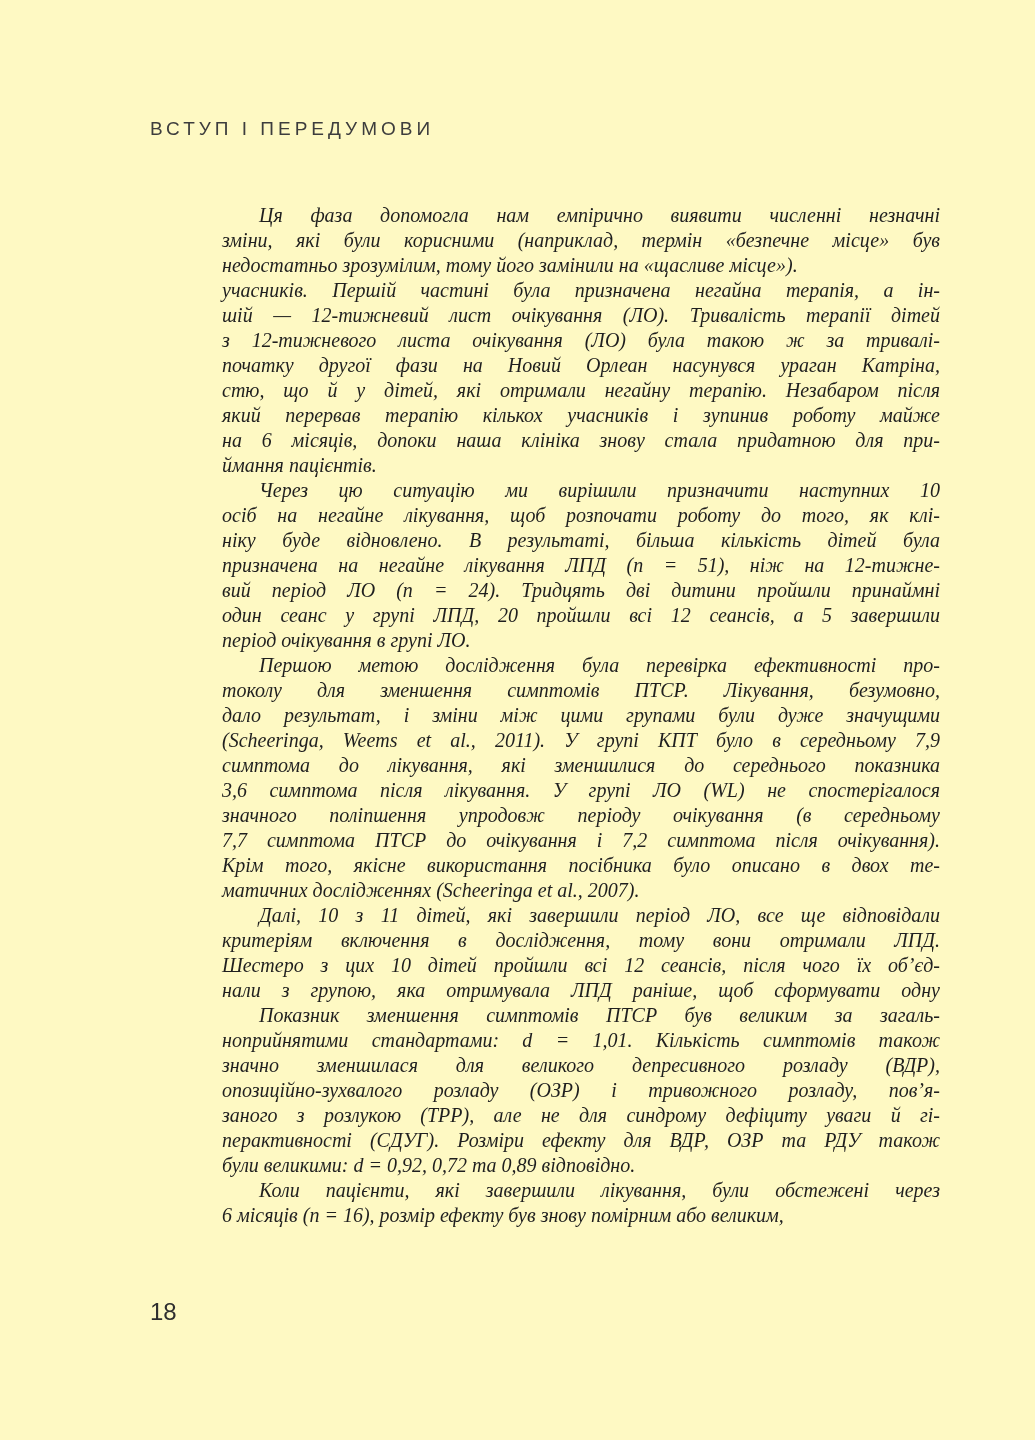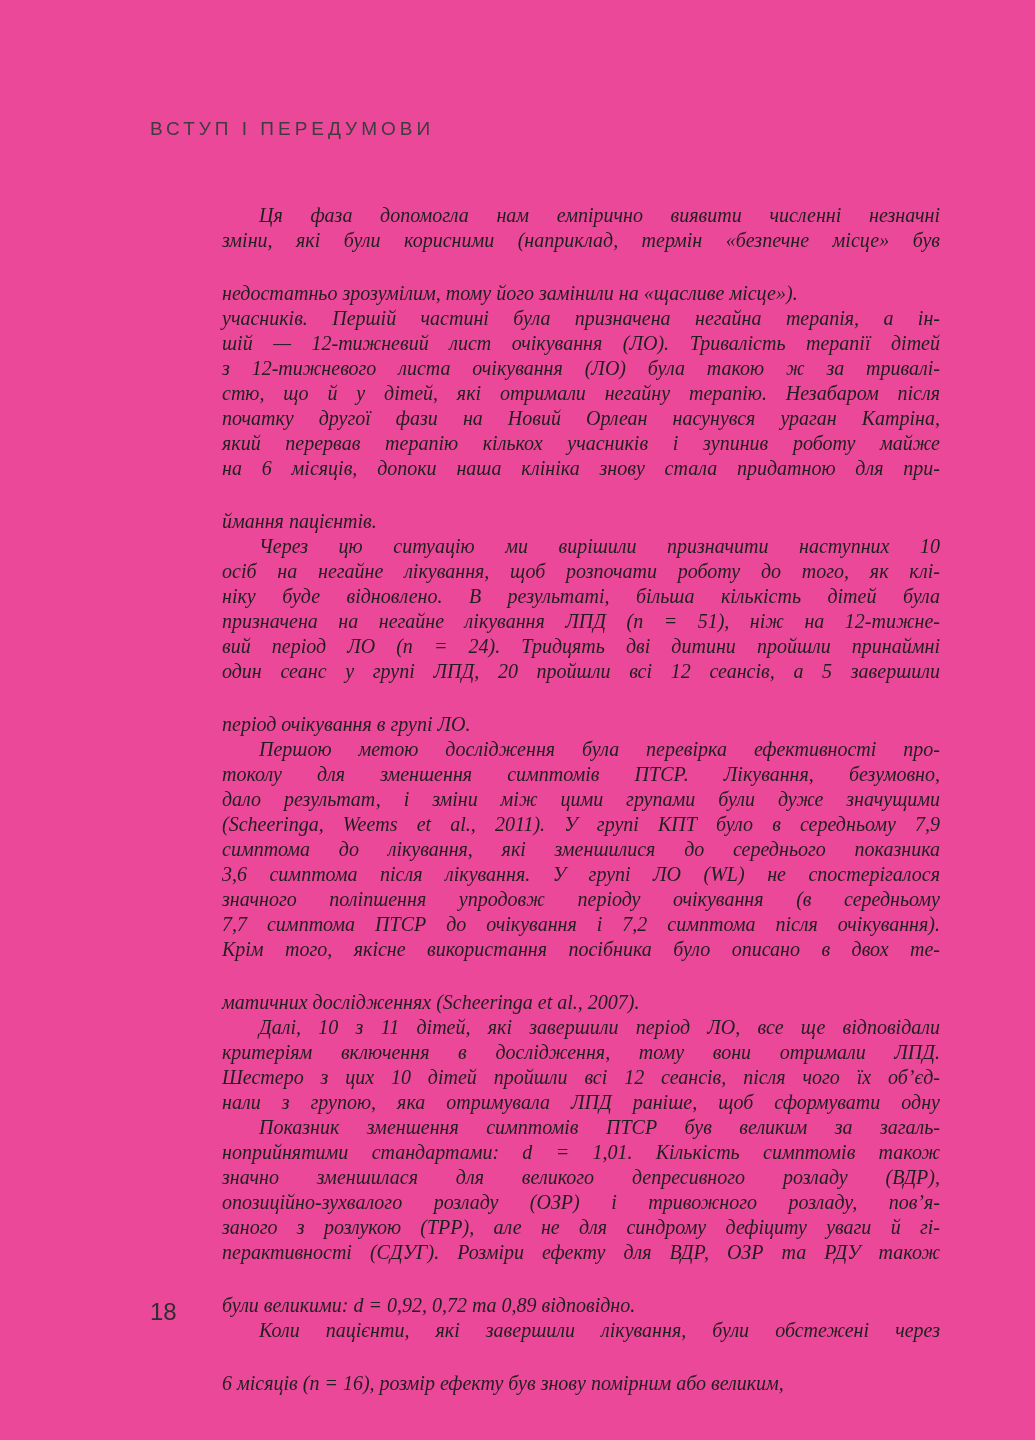--- a/index.html
+++ b/index.html
@@ -10,21 +10,21 @@
   body {
     width: 1035px;
     height: 1440px;
     position: relative;
     overflow: hidden;
     font-family: "Liberation Serif", "DejaVu Serif", serif;
   }
   .book-page {
     position: absolute;
     inset: 0;
-    background: #ec4899;
+    background: #fef9c3;
   }
   .running-head {
     position: absolute;
     left: 150px;
     top: 118px;
     font-family: "Liberation Sans", sans-serif;
     font-size: 19px;
     font-weight: 400;
     letter-spacing: 4px;
     color: #3d3d3d;
@@ -47,21 +47,20 @@
     text-align: justify;
     text-align-last: justify;
     white-space: normal;
     font-style: italic;
   }
   .line.first {
     text-indent: 37px;
   }
   .line.last {
     text-align-last: left;
-    margin-top: 28px;
   }
   .page-number {
     position: absolute;
     left: 150px;
     top: 1298px;
     font-family: "Liberation Sans", sans-serif;
     font-size: 24px;
     color: #2e2e2e;
   }
 </style>
@@ -74,22 +73,22 @@
   <div class="text-block">
       <div class="paragraph">
         <div class="line first">Ця фаза допомогла нам емпірично виявити численні незначні</div>
         <div class="line">зміни, які були корисними (наприклад, термін «безпечне місце» був</div>
         <div class="line last">недостатньо зрозумілим, тому його замінили на «щасливе місце»).</div>
       </div>
       <div class="paragraph">
         <div class="line">учасників. Першій частині була призначена негайна терапія, а ін-</div>
         <div class="line">шій — 12-тижневий лист очікування (ЛО). Тривалість терапії дітей</div>
         <div class="line">з 12-тижневого листа очікування (ЛО) була такою ж за тривалі-</div>
+        <div class="line">початку другої фази на Новий Орлеан насунувся ураган Катріна,</div>
         <div class="line">стю, що й у дітей, які отримали негайну терапію. Незабаром після</div>
-        <div class="line">початку другої фази на Новий Орлеан насунувся ураган Катріна,</div>
         <div class="line">який перервав терапію кількох учасників і зупинив роботу майже</div>
         <div class="line">на 6 місяців, допоки наша клініка знову стала придатною для при-</div>
         <div class="line last">ймання пацієнтів.</div>
       </div>
       <div class="paragraph">
         <div class="line first">Через цю ситуацію ми вирішили призначити наступних 10</div>
         <div class="line">осіб на негайне лікування, щоб розпочати роботу до того, як клі-</div>
         <div class="line">ніку буде відновлено. В результаті, більша кількість дітей була</div>
         <div class="line">призначена на негайне лікування ЛПД (n = 51), ніж на 12-тижне-</div>
         <div class="line">вий період ЛО (n = 24). Тридцять дві дитини пройшли принаймні</div>

